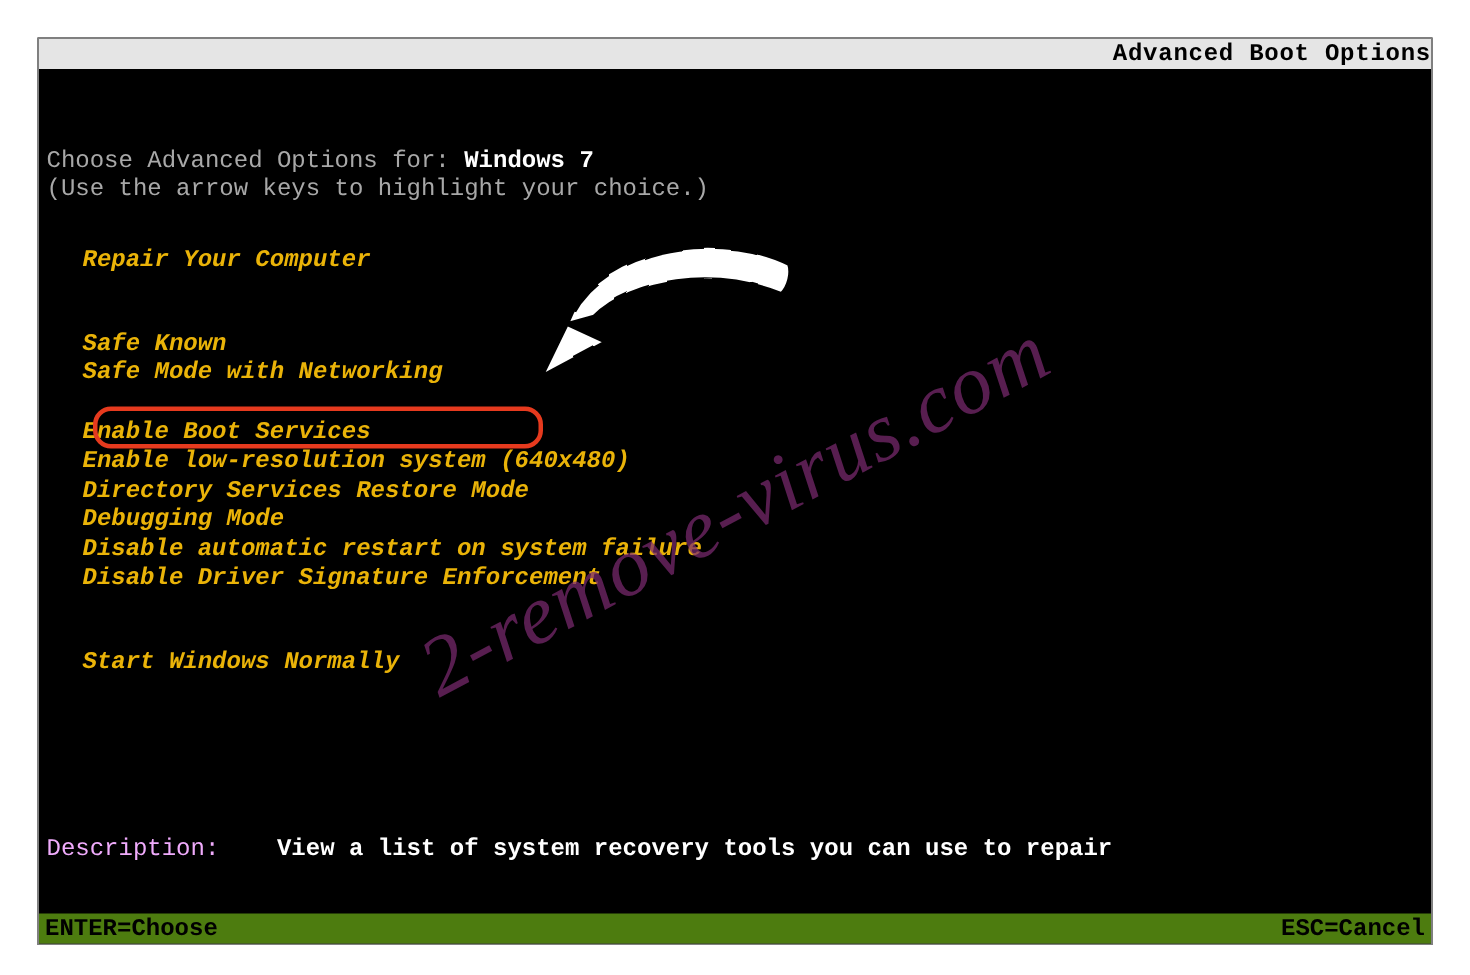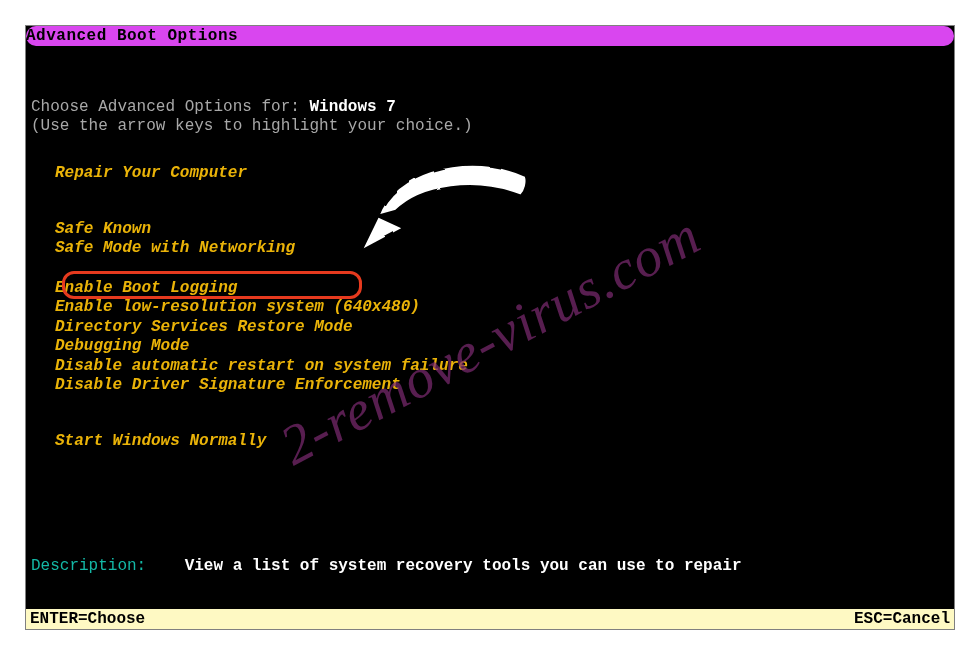--- a/index.html
+++ b/index.html
@@ -18,27 +18,26 @@
     width: 930px;
     height: 605px;
     background: #000000;
     color: #a8a8a8;
     border: 1px solid #808080;
   }
   .title-bar {
     position: absolute;
     left: 0; right: 0; top: 0;
     height: 20px;
-    background: #d946ef;
+    background: #e5e5e5;
     color: #000000;
-    text-align: left;
+    text-align: right;
     font-weight: bold;
     line-height: 20px;
     letter-spacing: 0.5px;
-    border-radius: 10px;
   }
   .content {
     position: absolute;
     left: 5px; right: 5px; top: 50px;
     color: #a8a8a8;
   }
   .line { white-space: pre; line-height: 19px; }
   .white { color: #ffffff; font-weight: bold; }
   .prompt-line { margin-top: 22px; }
   .options {
@@ -53,27 +52,27 @@
     border: 3px solid #e63a1e;
     border-radius: 12px;
     pointer-events: none;
   }
   .desc {
     position: absolute;
     left: 5px;
     top: 495px;
     white-space: pre;
   }
-  .desc-label { color: #14b8a6; }
+  .desc-label { color: #f0abfc; }
   .desc-text { color: #ffffff; font-weight: bold; }
   .footer {
     position: absolute;
     left: 0; right: 0; bottom: 0;
     height: 20px;
-    background: #fef9c3;
+    background: #4d7c0f;
     color: #000000;
     font-weight: bold;
     line-height: 20px;
   }
   .footer .fl { position: absolute; left: 4px; }
   .footer .fr { position: absolute; right: 4px; }
   .watermark {
     position: absolute;
     left: 50%; top: 52%;
     transform: translate(-50%, -50%) rotate(-28deg);
@@ -103,21 +102,21 @@
   <div class="content">
     <div class="line prompt-line"><span>Choose Advanced Options for: </span><span class="white">Windows 7</span></div>
     <div class="line">(Use the arrow keys to highlight your choice.)</div>
 
     <div class="options">
       <div class="opt">Repair Your Computer</div>
       <div class="group-gap"></div>
       <div class="opt">Safe Known</div>
       <div class="opt">Safe Mode with Networking</div>
       <div class="group-gap-sm"></div>
-      <div class="opt">Enable Boot Logging</div>
+      <div class="opt">Enable Boot Services</div>
       <div class="opt">Enable low-resolution system (640x480)</div>
       <div class="opt">Directory Services Restore Mode</div>
       <div class="opt">Debugging Mode</div>
       <div class="opt">Disable automatic restart on system failure</div>
       <div class="opt">Disable Driver Signature Enforcement</div>
       <div class="group-gap"></div>
       <div class="opt">Start Windows Normally</div>
     </div>
   </div>
 

